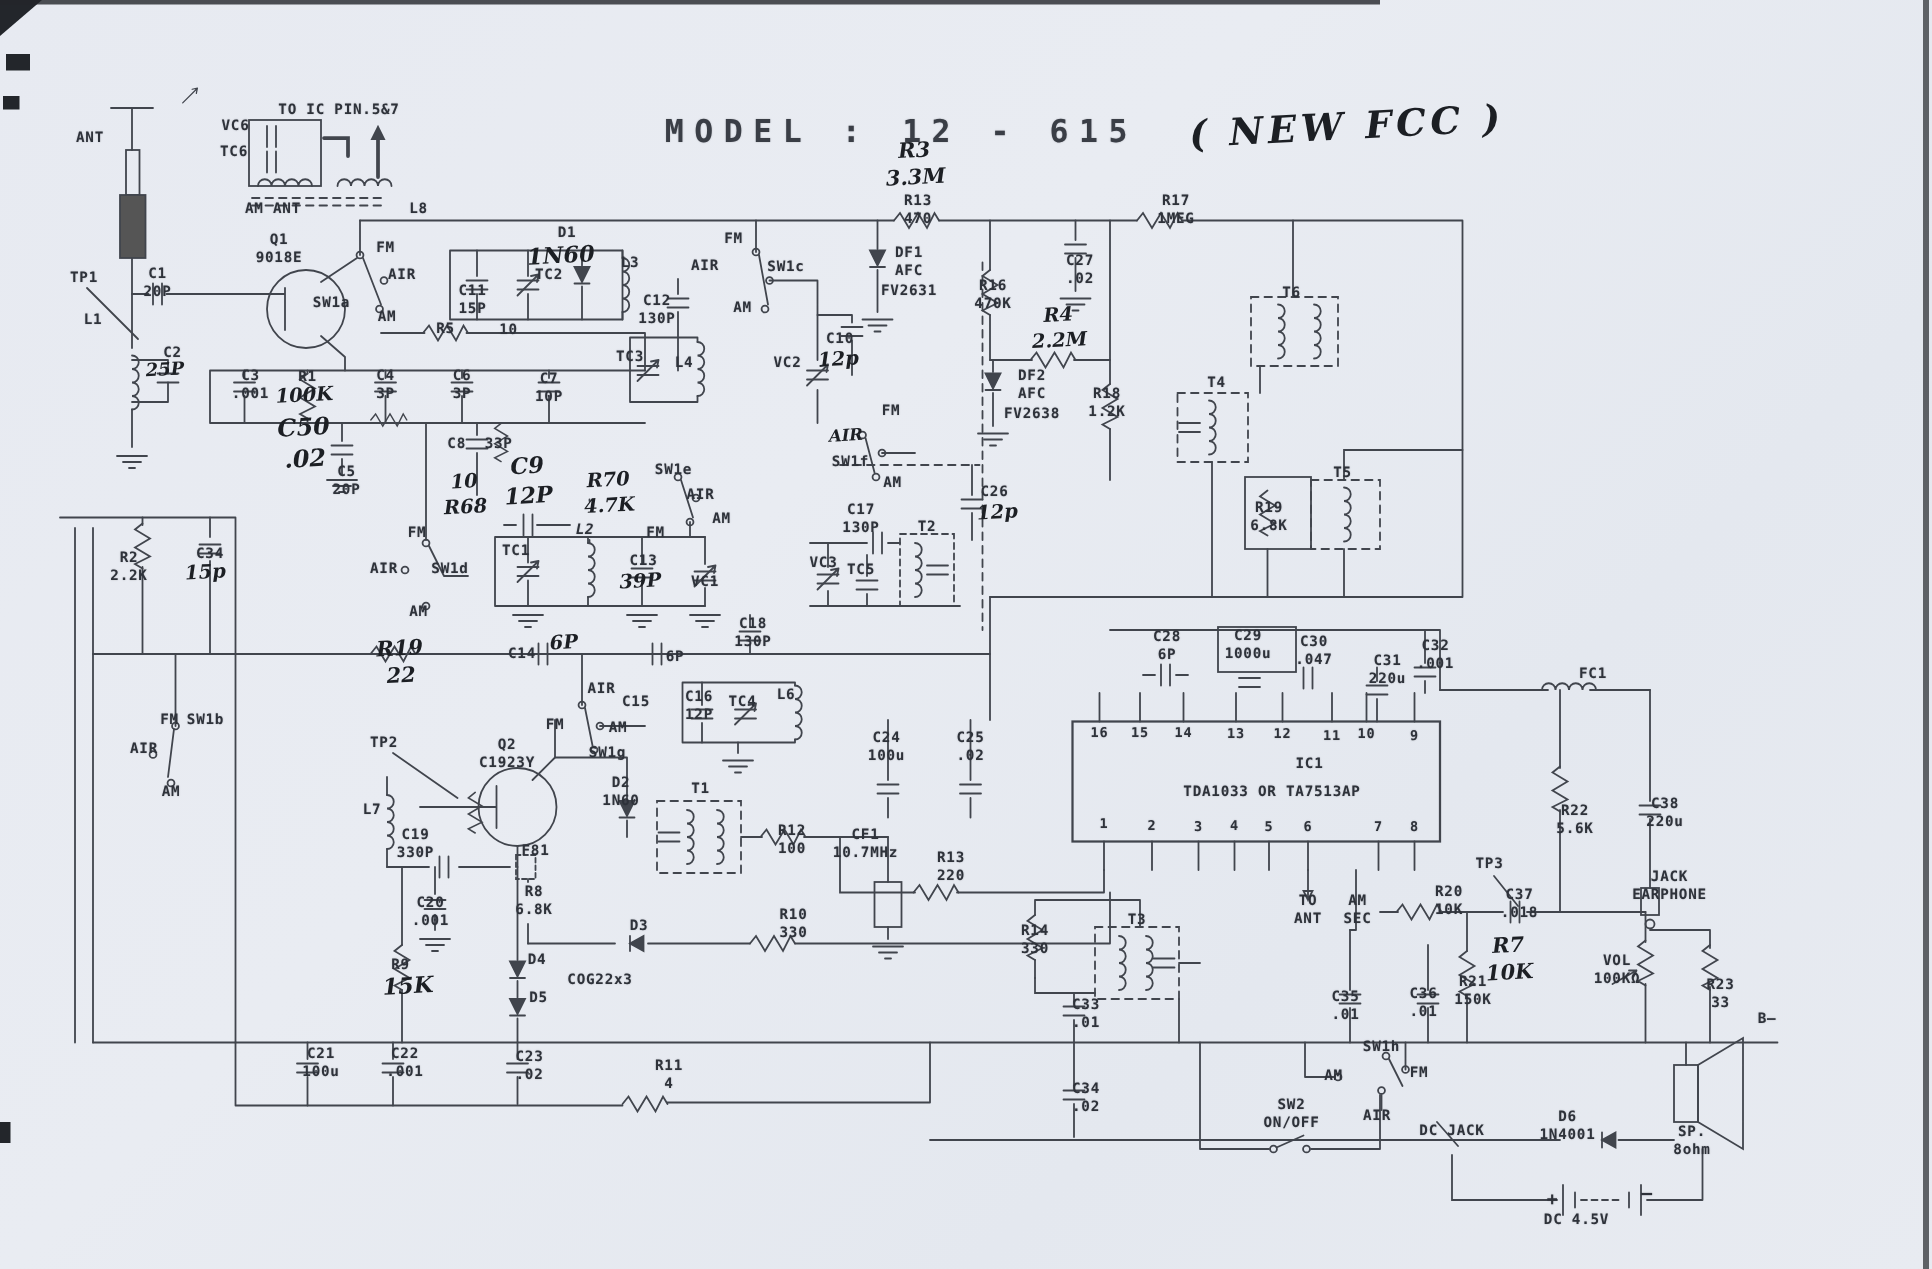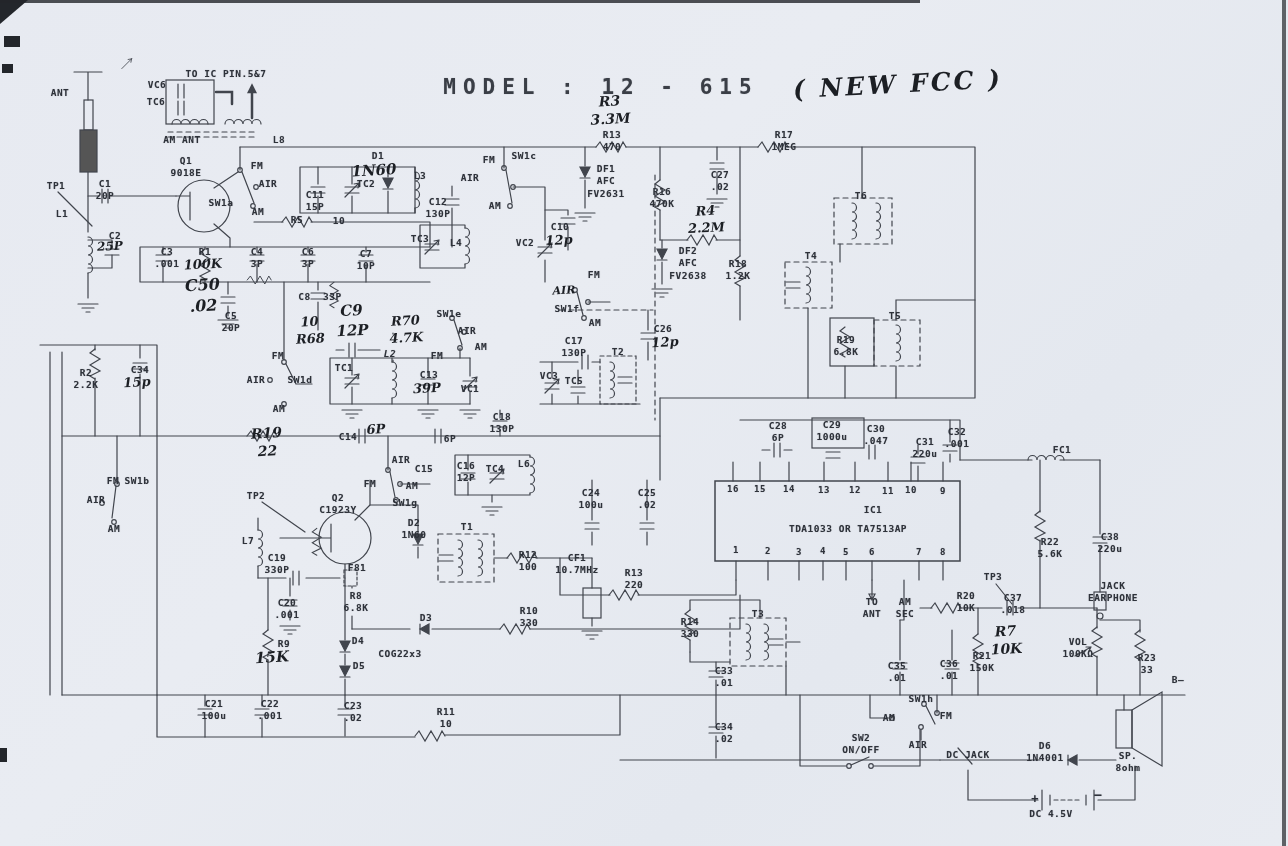--- a/index.html
+++ b/index.html
@@ -459,21 +459,21 @@
     <div class="lbl" style="left: 315px; top: 201px;">C11
 15P</div>
     <div class="lbl" style="left: 420px; top: 176px;">L3</div>
     <div class="lbl" style="left: 438px; top: 208px;">C12
 130P</div>
     <div class="lbl" style="left: 420px; top: 239px;">TC3</div>
     <div class="lbl" style="left: 456px; top: 243px;">L4</div>
     <div class="lbl" style="left: 525px; top: 243px;">VC2</div>
     <div class="lbl" style="left: 489px; top: 160px;">FM</div>
     <div class="lbl" style="left: 470px; top: 178px;">AIR</div>
-    <div class="lbl" style="left: 524px; top: 156px;">SW1c</div>
+    <div class="lbl" style="left: 524px; top: 179px;">SW1c</div>
     <div class="lbl" style="left: 495px; top: 206px;">AM</div>
     <div class="lbl hw" style="left: 610px; top: 110px; font-size: 14px;">R3
 3.3M</div>
     <div class="lbl" style="left: 612px; top: 141px;">R13
 470</div>
     <div class="lbl" style="left: 606px; top: 182px;">DF1
 AFC
 FV2631</div>
     <div class="lbl" style="left: 720px; top: 181px;">C27
 .02</div>
@@ -564,21 +564,21 @@
 220</div>
     <div class="lbl" style="left: 529px; top: 617px;">R10
 330</div>
     <div class="lbl" style="left: 277px; top: 564px;">C19
 330P</div>
     <div class="lbl" style="left: 357px; top: 568px;">F81</div>
     <div class="lbl" style="left: 287px; top: 609px;">C20
 .001</div>
     <div class="lbl" style="left: 356px; top: 602px;">R8
 6.8K</div>
-    <div class="lbl" style="left: 267px; top: 644px; margin-left: 17px;">R9</div>
+    <div class="lbl" style="left: 267px; top: 644px;">R9</div>
     <div class="lbl hw" style="left: 272px; top: 658px; font-size: 15px;">15K</div>
     <div class="lbl" style="left: 426px; top: 618px;">D3</div>
     <div class="lbl" style="left: 358px; top: 641px;">D4</div>
     <div class="lbl" style="left: 359px; top: 666px;">D5</div>
     <div class="lbl" style="left: 400px; top: 654px;">COG22x3</div>
     <div class="lbl" style="left: 778px; top: 432px;">C28
 6P</div>
     <div class="lbl" style="left: 832px; top: 431px;">C29
 1000u</div>
     <div class="lbl" style="left: 876px; top: 435px;">C30
@@ -655,18 +655,18 @@
     <div class="lbl" style="left: 1098px; top: 796px; font-size: 12px;">–</div>
     <div class="lbl" style="left: 1128px; top: 762px;">SP.
 8ohm</div>
     <div class="lbl" style="left: 214px; top: 710px;">C21
 100u</div>
     <div class="lbl" style="left: 270px; top: 710px;">C22
 .001</div>
     <div class="lbl" style="left: 353px; top: 712px;">C23
 .02</div>
     <div class="lbl" style="left: 446px; top: 718px;">R11
-10</div>
+4</div>
     <div class="lbl" style="left: 86px; top: 379px;">R2
 2.2K</div>
     <div class="lbl" style="left: 140px; top: 370px;">C34</div>
     <div class="lbl hw" style="left: 137px; top: 383px; font-size: 13px;">15p</div>
   </div>
 
 </body></html>

